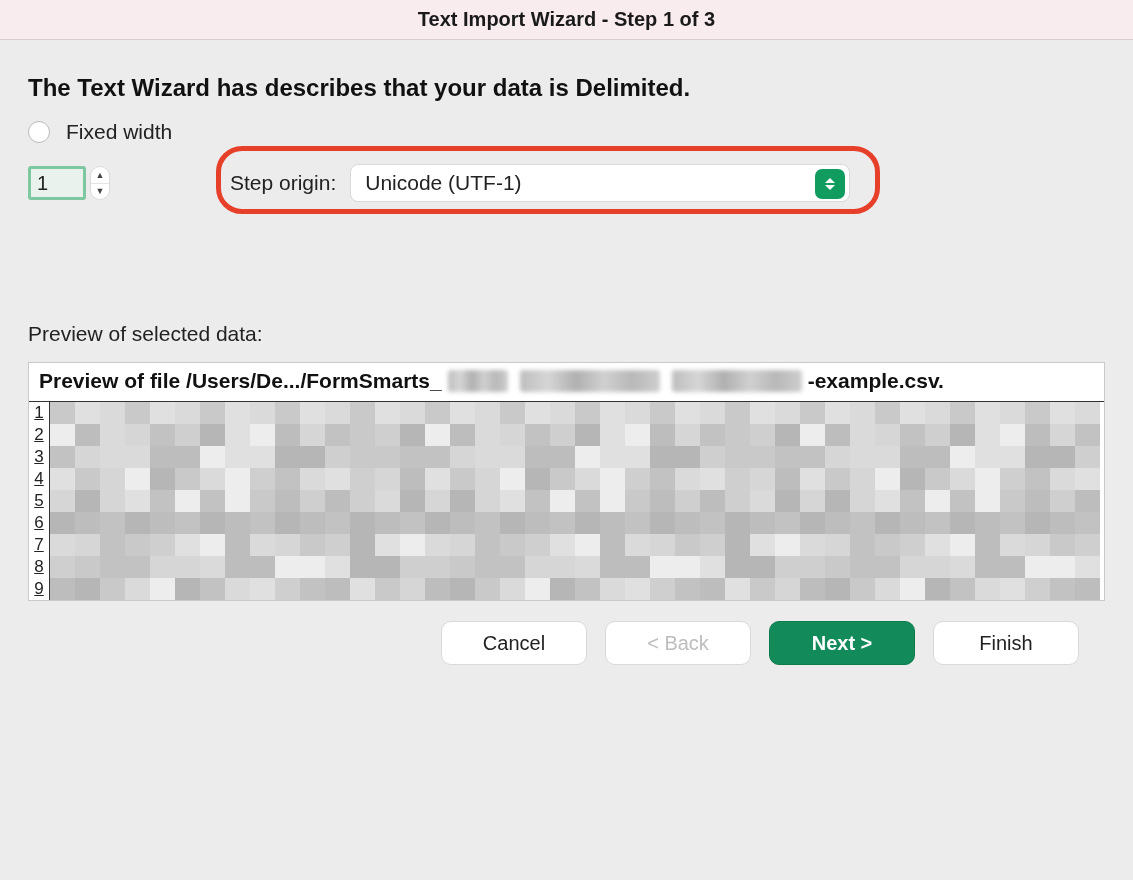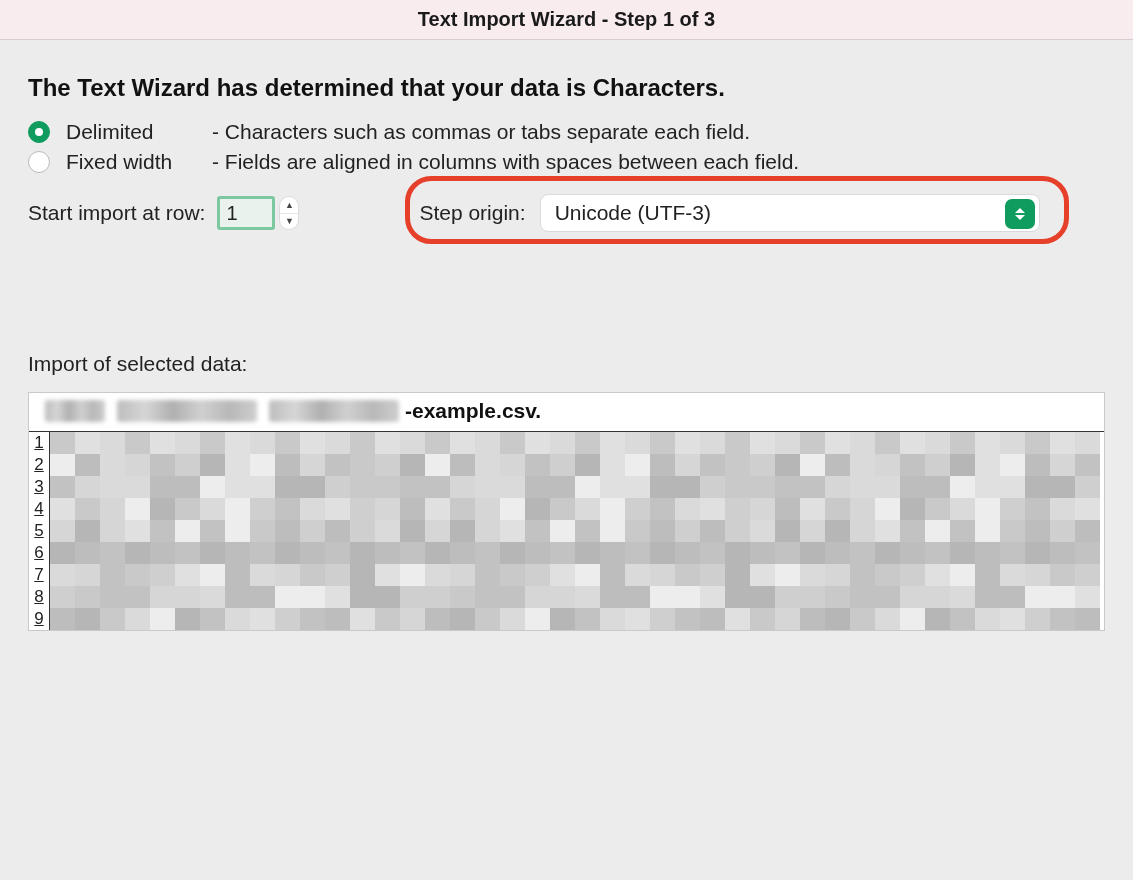--- a/index.html
+++ b/index.html
@@ -44,60 +44,54 @@
 </style>
 </head>
 <body>
 
 <div class="titlebar">
   <span>Text Import Wizard - Step 1 of 3</span>
 </div>
 
 <div class="content">
 
-  <div class="heading1">The Text Wizard has determined that your data is Characters.</div>
-
-  <div class="option-row">
-    <div class="radio selected"></div>
-    <div class="opt-label">Delimited</div>
-    <div>- Characters such as commas or tabs separate each field.</div>
-  </div>
+  <div class="heading1">The Text Wizard has describes that your data is Delimited.</div>
+
   <div class="option-row">
     <div class="radio"></div>
     <div class="opt-label">Fixed width</div>
-    <div>- Fields are aligned in columns with spaces between each field.</div>
   </div>
 
   <div class="row-controls">
-    <span class="lbl">Start import at row:</span>
     <div class="start-row-box">
       <input class="start-row-input" value="1" style="">
       <div class="stepper">
         <div class="step-btn">▲</div>
         <div class="step-btn">▼</div>
       </div>
     </div>
 
     <div class="file-origin-group">
       <div class="highlight-ring"></div>
       <span class="lbl">Step origin:</span>
       <div class="select-wrap">
-        <span>Unicode (UTF-3)</span>
+        <span>Unicode (UTF-1)</span>
         <div class="select-chevron">
           <div class="chev-up"></div>
           <div class="chev-down"></div>
         </div>
       </div>
     </div>
   </div>
 
-  <div class="preview-label">Import of selected data:</div>
+  <div class="preview-label">Preview of selected data:</div>
 
   <div class="preview-box">
     <div class="preview-head">
+      <span>Preview of file /Users/De.../FormSmarts_</span>
       <span class="blur-chip" style="width:60px"></span>
       <span class="blur-chip" style="width:140px"></span>
       <span class="blur-chip" style="width:130px"></span>
       <span>-example.csv.</span>
     </div>
     <div class="preview-grid-wrap">
       <div class="linenums">
         <div class="ln">1</div>
         <div class="ln">2</div>
         <div class="ln">3</div>
@@ -502,14 +496,28 @@
             <div class="pix" style="background: rgb(218, 218, 218);"></div>
             <div class="pix" style="background: rgb(224, 224, 224);"></div>
             <div class="pix" style="background: rgb(207, 207, 207);"></div>
             <div class="pix" style="background: rgb(194, 194, 194);"></div>
             <div class="pix" style="background: rgb(189, 189, 189);"></div>
           </div>
         </div>
     </div>
   </div>
 
+  <div class="buttons">
+    <div class="btn">
+        <span>Cancel</span>
+      </div>
+    <div class="btn disabled">
+        <span>&lt; Back</span>
+      </div>
+    <div class="btn primary">
+        <span>Next &gt;</span>
+      </div>
+    <div class="btn">
+        <span>Finish</span>
+      </div>
+  </div>
 
 </div>
 
 </body></html>

